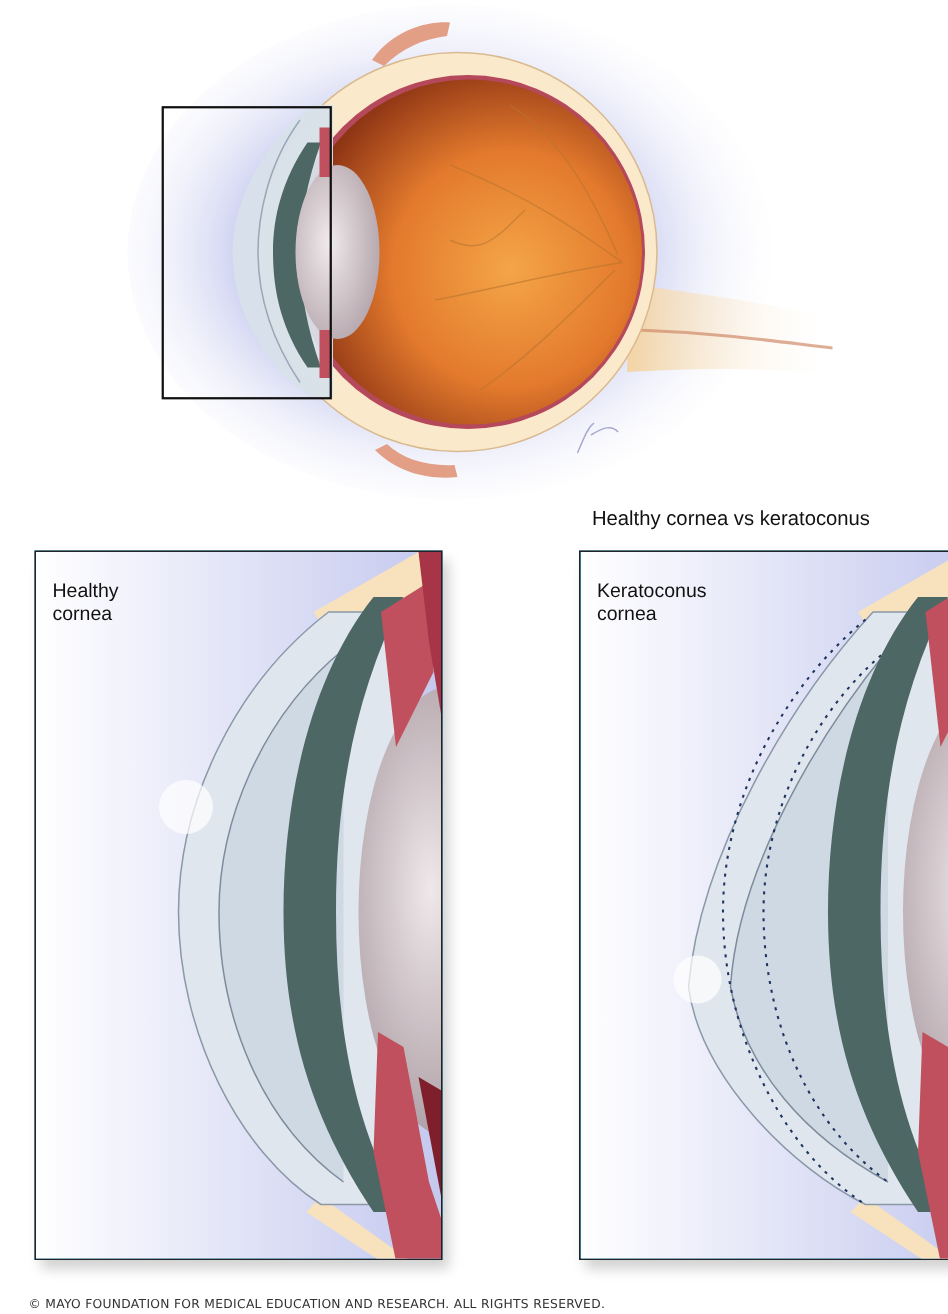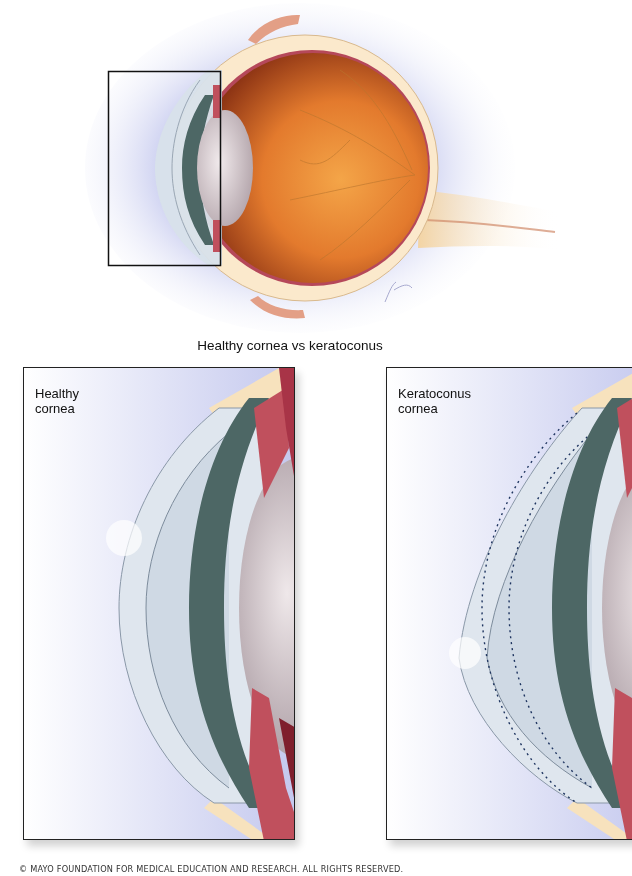--- a/index.html
+++ b/index.html
@@ -1,19 +1,19 @@
 <!DOCTYPE html>
 <html><head>
   <meta charset="utf-8">
   <style>
     html, body { margin: 0; padding: 0; background: #ffffff; }
     body { width: 632px; height: 876px; position: relative; overflow: hidden;
            font-family: "Liberation Sans", sans-serif; }
     .layer { position: absolute; left: 0; top: 0; }
-    .title { position: absolute; left: 0; width: 580px; top: 338px; text-align: center;
+    .title { position: absolute; left: 0; width: 580px; top: 338px; text-align: right;
              font-size: 13.5px; color: #111; }
     .panel { position: absolute; top: 367px; width: 272px; height: 473px;
              border: 1.5px solid #222; box-sizing: border-box; overflow: hidden; background:#0ea5e9;
              box-shadow: 4px 6px 8px rgba(0,0,0,0.18); }
     .panel svg { position: absolute; left: 0; top: 0; }
     .panel-label { position: absolute; left: 11px; top: 18px; font-size: 13px; line-height: 15px;
                    color: #111; white-space: pre-line; width: 120px; }
     .copyright { position: absolute; left: 19px; top: 864px; font-size: 8.2px; letter-spacing: 0.2px;
                  color: #333; font-family: "DejaVu Sans", sans-serif; }
   </style>

